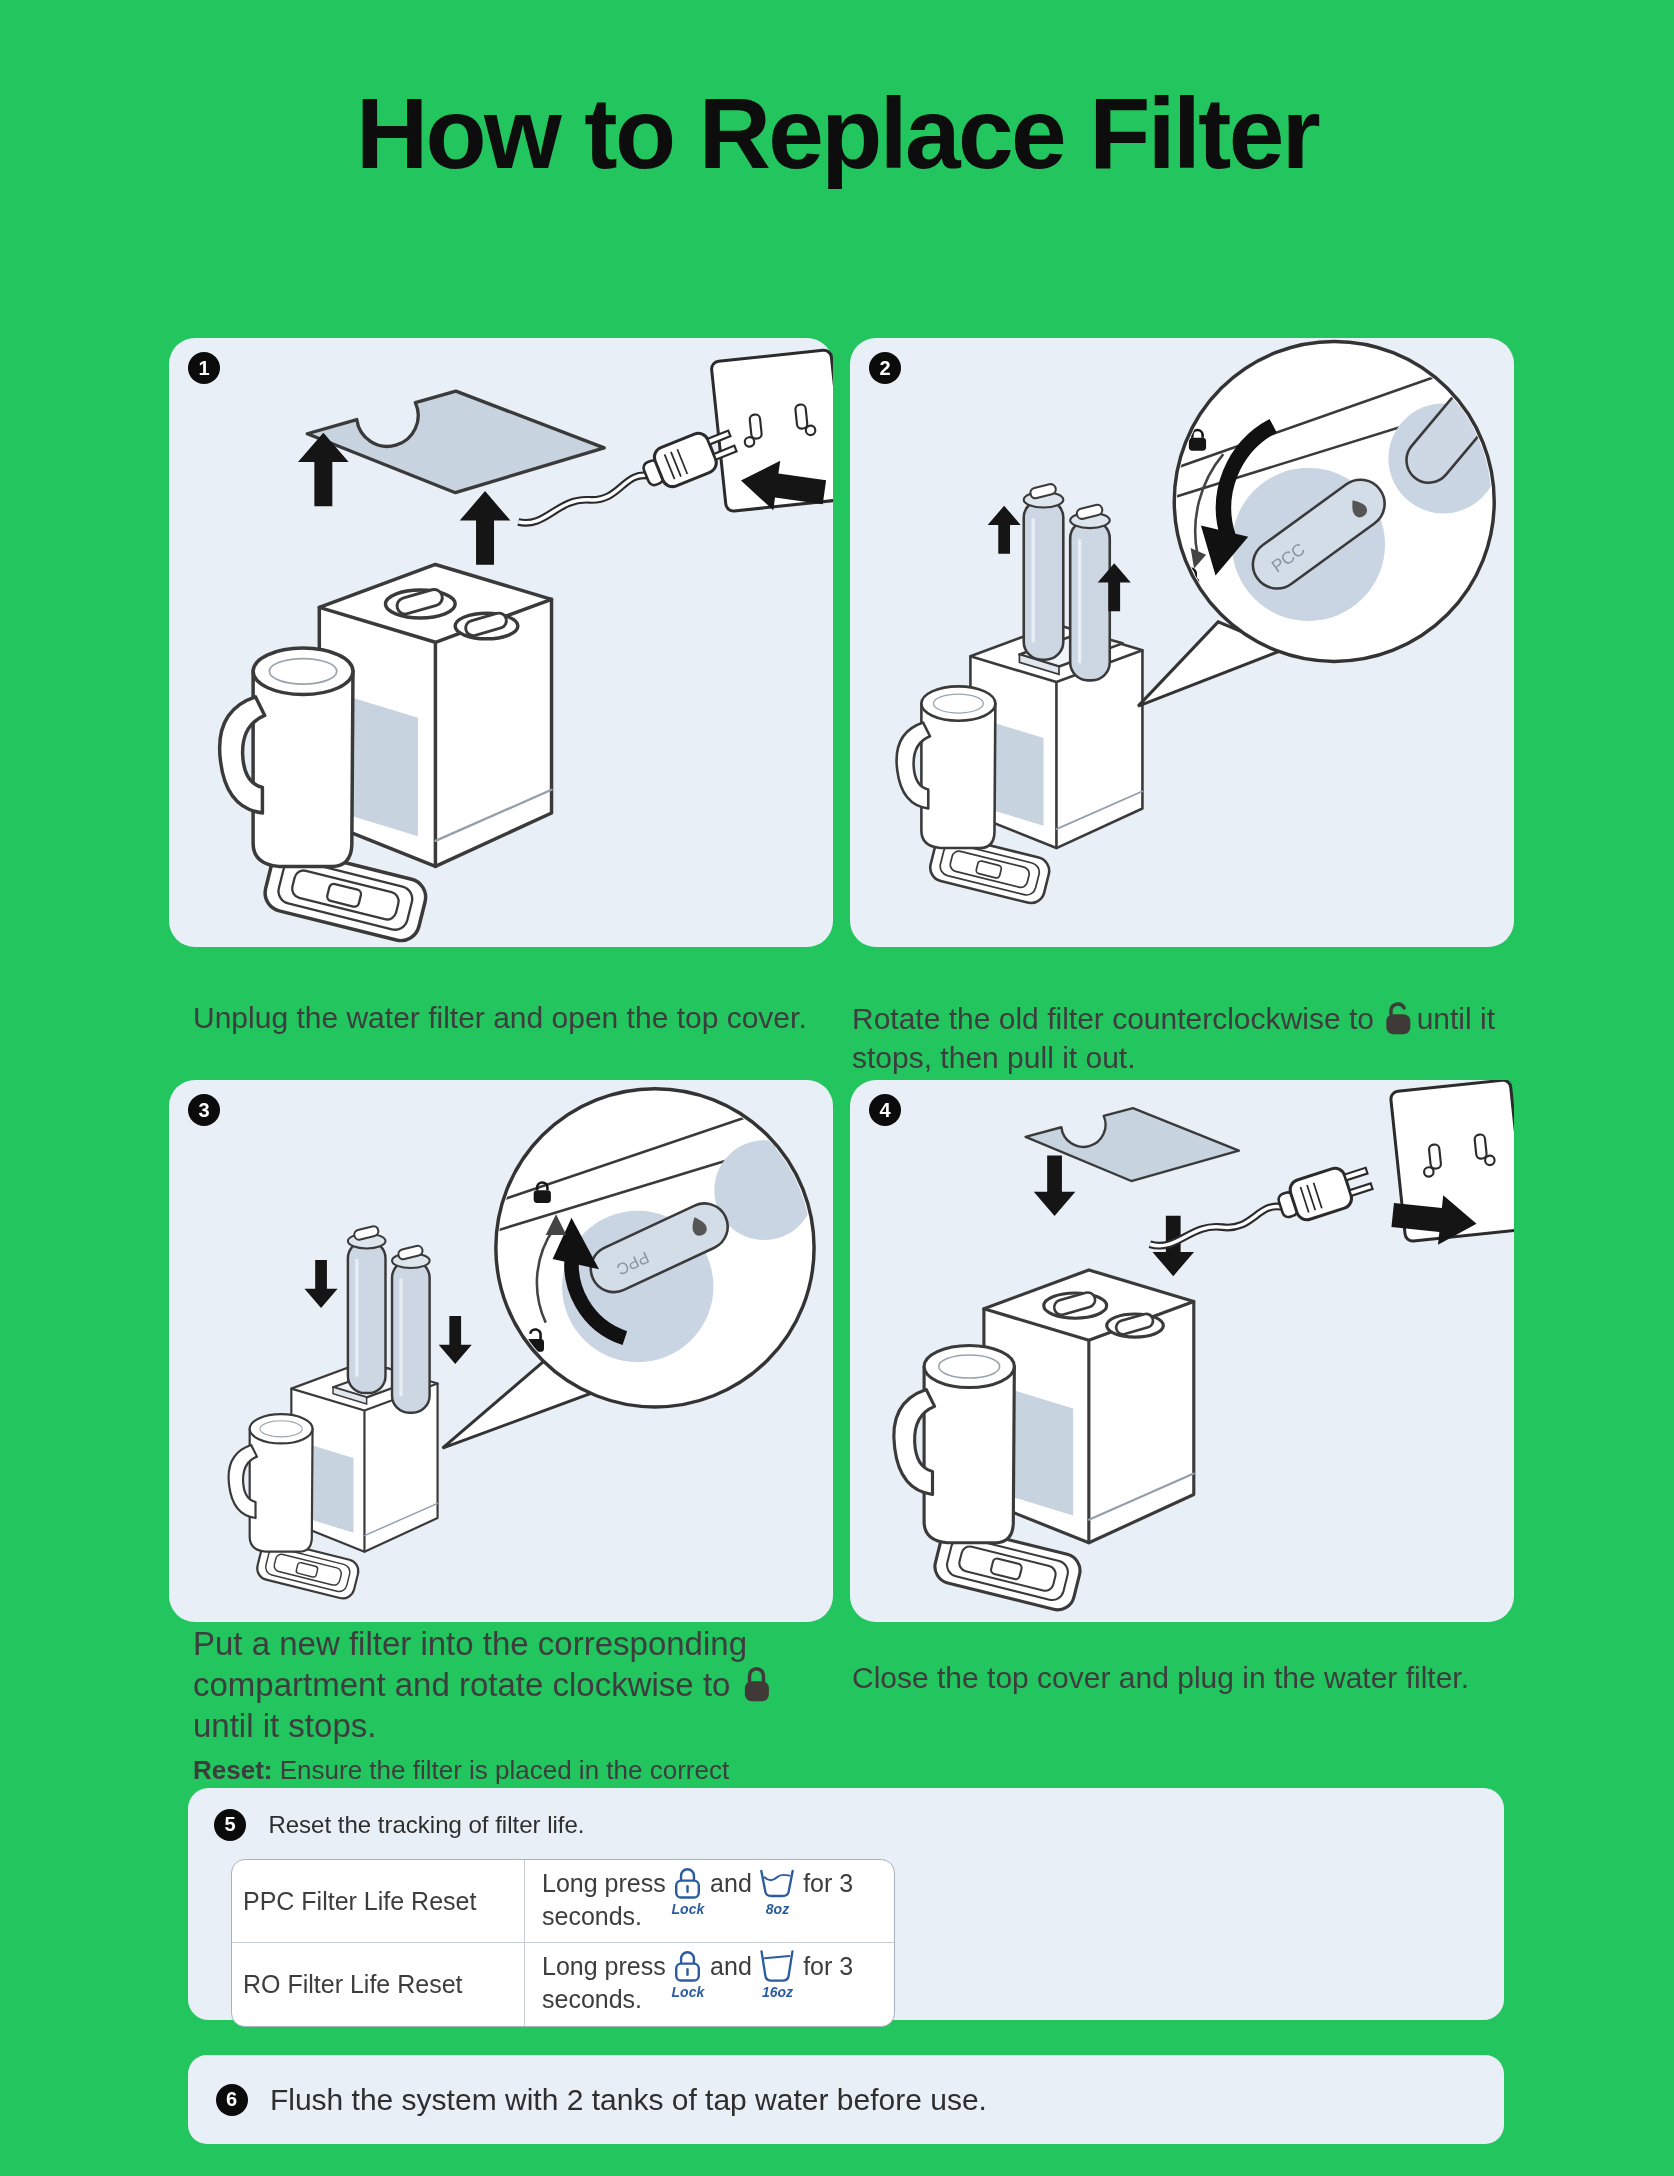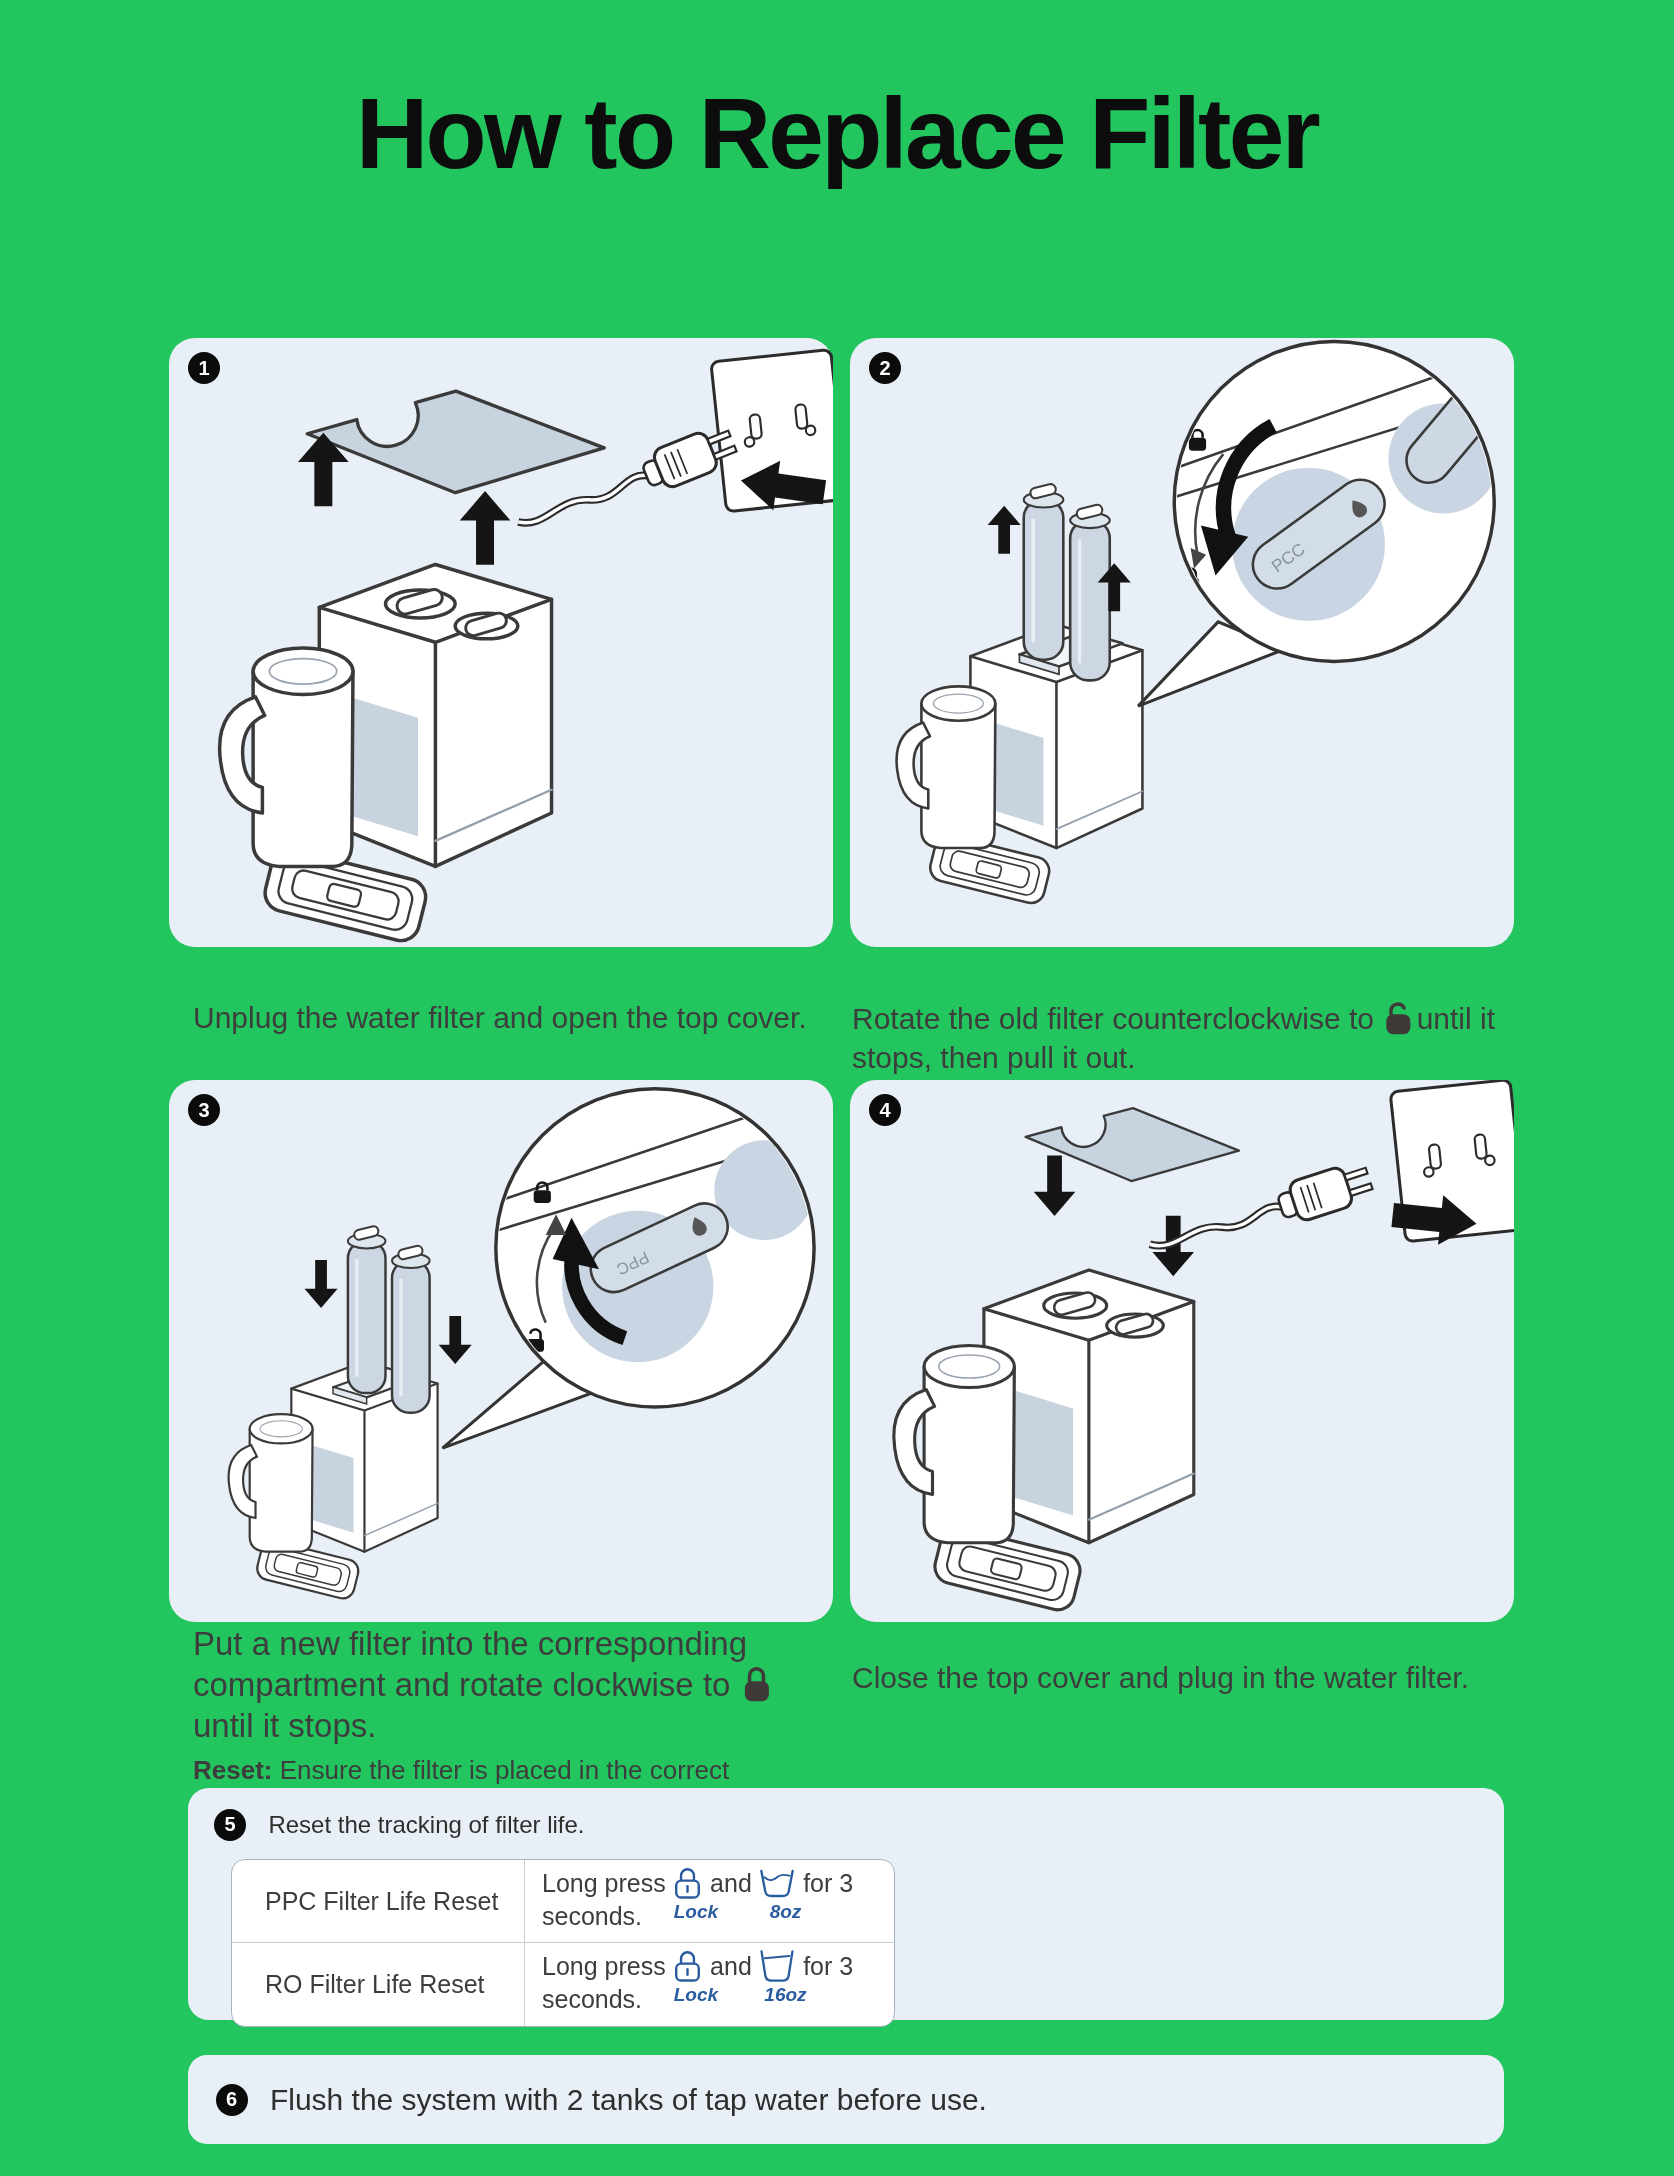--- a/index.html
+++ b/index.html
@@ -28,27 +28,27 @@
   .inline-ico{vertical-align:-7.7px;margin:0 1.7px;}
   .p5{position:absolute;left:188px;top:1788px;width:1316px;height:232px;
       background:#e9eff6;border-radius:20.6px;}
   .p5-head{position:absolute;left:26px;top:20.6px;display:flex;align-items:center;gap:22.4px;}
   .p5-heading{font-size:24px;color:#2e2e2e;}
   .reset-table{position:absolute;left:43px;top:71px;width:662px;background:#fff;
       border:1.7px solid #a9b2bc;border-radius:13.8px;overflow:hidden;}
   .rt-row{display:flex;}
   .rt-row + .rt-row{border-top:1.7px solid #c6cdd5;}
   .rt-label{width:293px;border-right:1.7px solid #c6cdd5;display:flex;align-items:center;
-      padding-left:33px;font-size:25px;color:#3d3d3d;box-sizing:border-box;}
+      padding-left:11px;font-size:25px;color:#3d3d3d;box-sizing:border-box;}
   .rt-action{flex:1;padding:5.2px 0 11.2px 17px;position:relative;font-size:25px;color:#3d3d3d;}
   .al1{display:flex;align-items:center;gap:7.7px;height:36px;}
   .al2{margin-top:0.9px;}
   .icostack{position:relative;display:flex;align-items:center;justify-content:center;height:34px;}
   .ico-lbl{position:absolute;top:35px;left:50%;transform:translateX(-50%);
-      font-size:19px;font-weight:bold;color:#2b5c9f;white-space:nowrap;margin-left:8px;}
+      font-size:14px;font-weight:bold;color:#2b5c9f;white-space:nowrap;}
   .p6{position:absolute;left:188px;top:2055px;width:1316px;height:89px;
       background:#e9eff6;border-radius:19px;display:flex;align-items:center;
       gap:22.4px;padding-left:27.5px;box-sizing:border-box;}
   .p6-text{font-size:30px;color:#2e2e2e;text-align:right;}
 </style>
 </head>
 <body>
 
 <svg width="0" height="0" style="position:absolute" aria-hidden="true">
   <defs>

